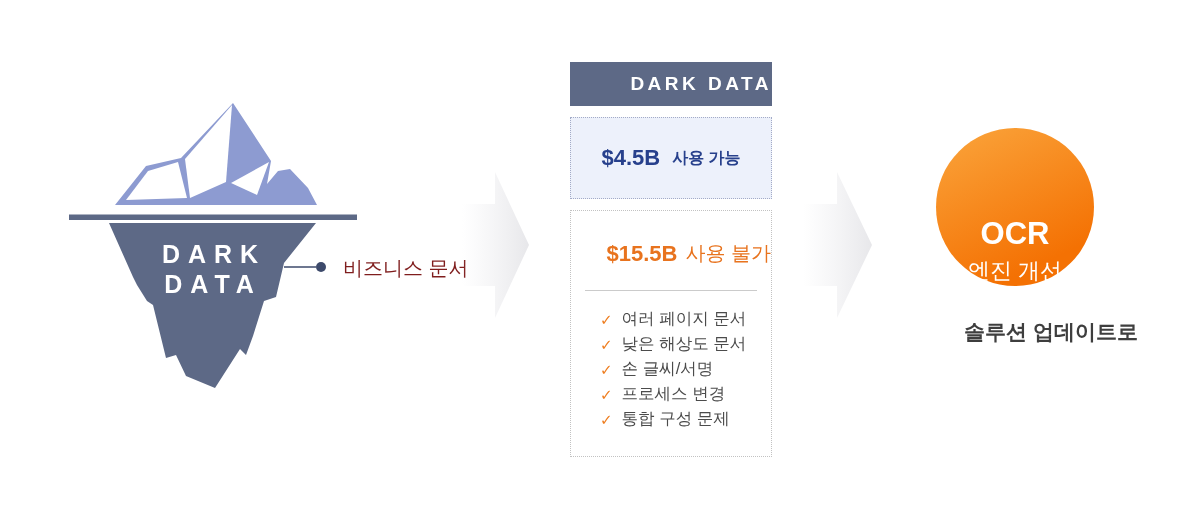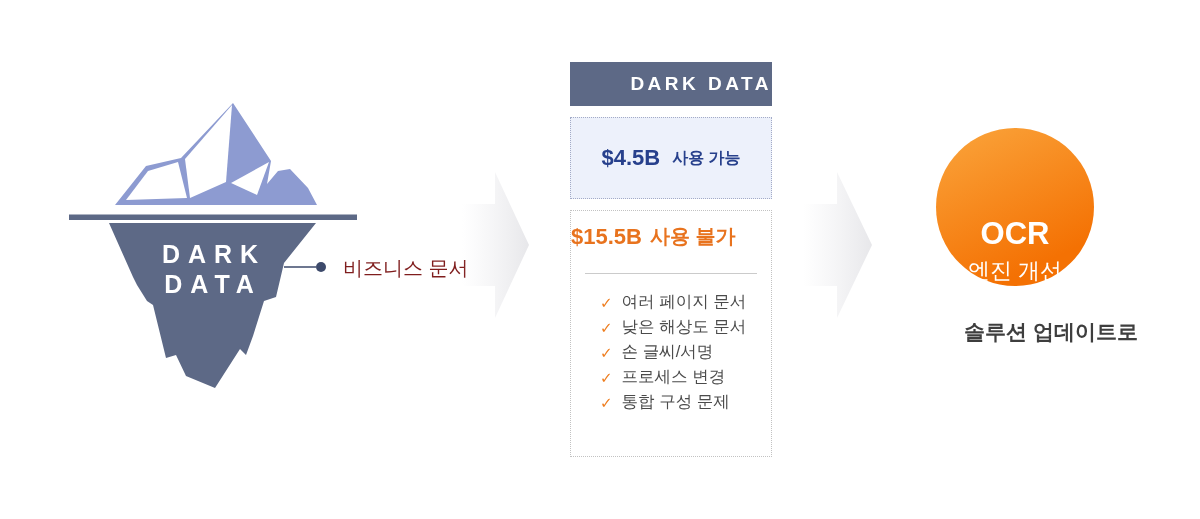--- a/index.html
+++ b/index.html
@@ -26,25 +26,25 @@
     border:1px dotted #a3abc7;display:flex;align-items:center;justify-content:center;gap:12px;
     color:#27408c;
   }
   .usable-box .amount{font-size:22px;font-weight:700;}
   .usable-box .label{font-size:16px;font-weight:600;}
   .unusable-box{
     left:570px;top:210px;width:200px;height:245px;background:#ffffff;
     border:1px dotted #c2c2c2;
   }
   .unusable-title{
-    margin-top:12px;display:flex;align-items:center;justify-content:flex-start;gap:8px;
+    margin-top:29px;display:flex;align-items:center;justify-content:flex-end;gap:8px;
     color:#e8731e;
   }
   .unusable-title .amount{font-size:22px;font-weight:700;}
-  .unusable-title .label{font-size:20px;font-weight:700;}
+  .unusable-title .label{font-size:20px;font-weight:400;}
   .divider{width:172px;margin:23px auto 0 auto;border-top:1px solid #cbcbcb;height:0;}
   .check-list{margin:18px 0 0 29px;display:flex;flex-direction:column;gap:5px;}
   .check-row{display:flex;align-items:center;gap:9px;height:20px;}
   .check-icon{color:#ee7d1f;font-size:15px;font-weight:700;line-height:1;}
   .check-text{font-size:16.5px;font-weight:500;color:#4b4b4b;white-space:nowrap;}
 
   
   .ocr-circle{
     left:936px;top:128px;width:158px;height:158px;border-radius:50%;
     background:linear-gradient(155deg,#faa239 5%,#f47103 80%);

